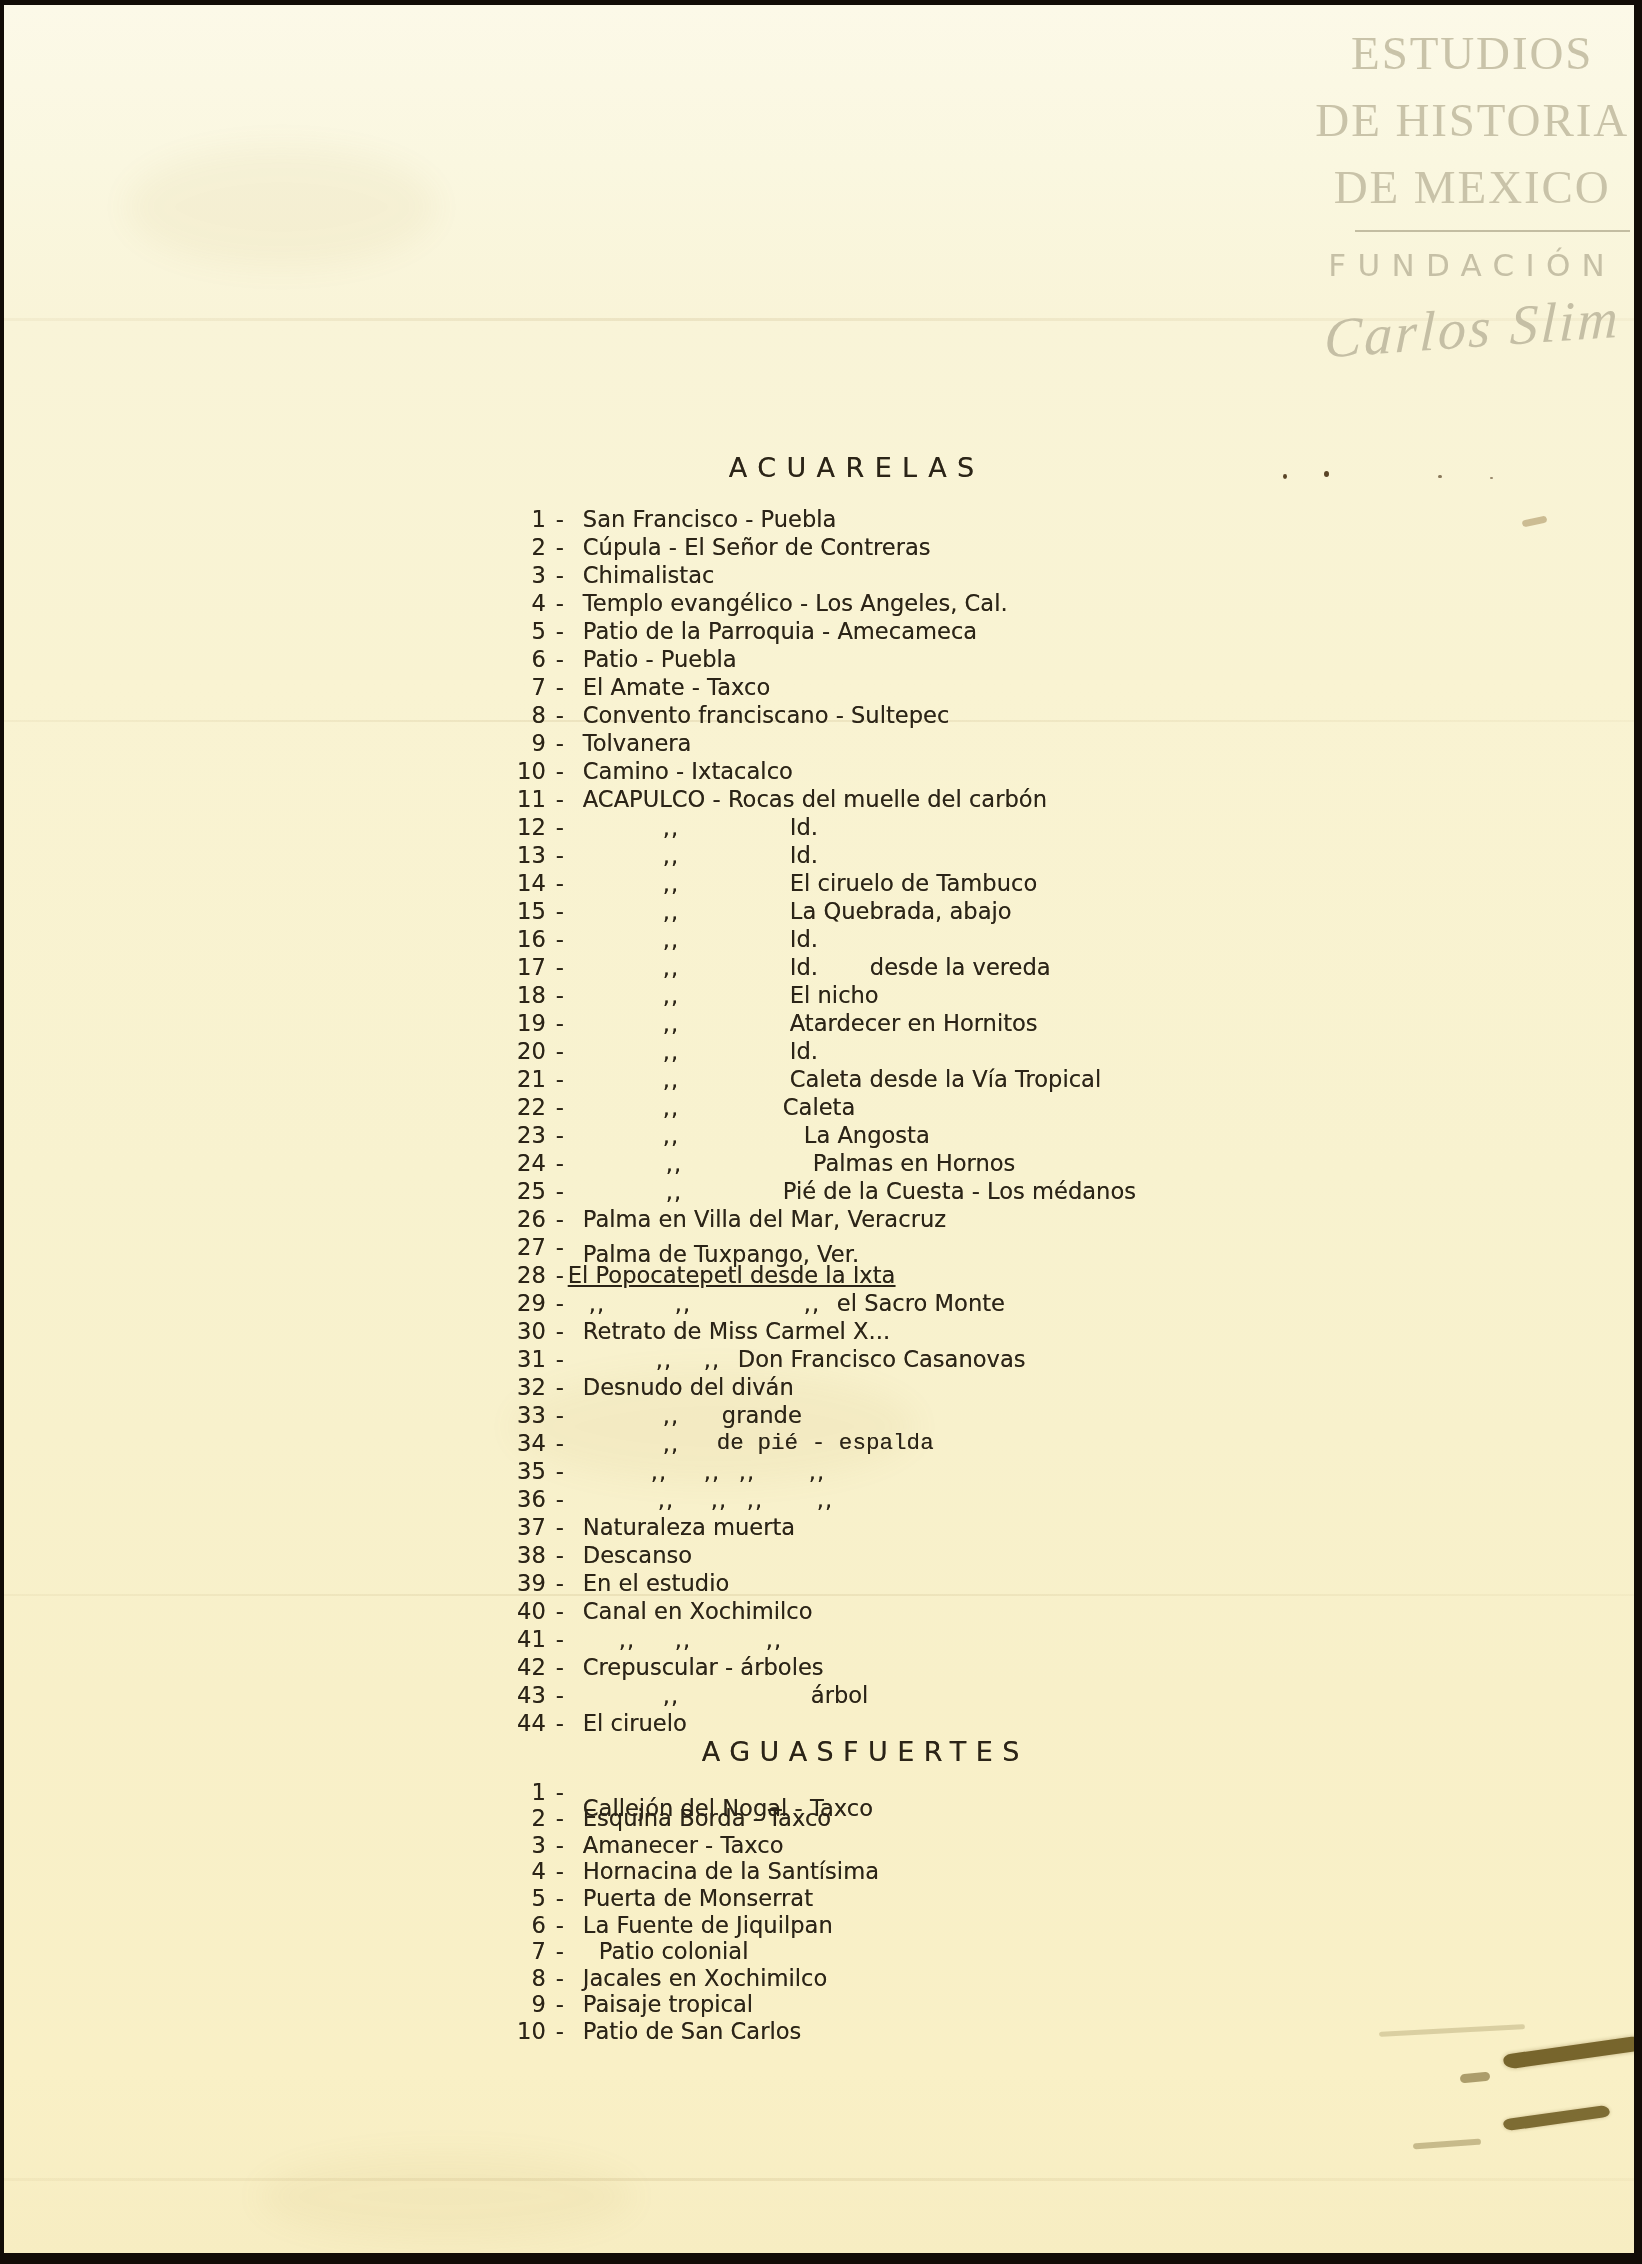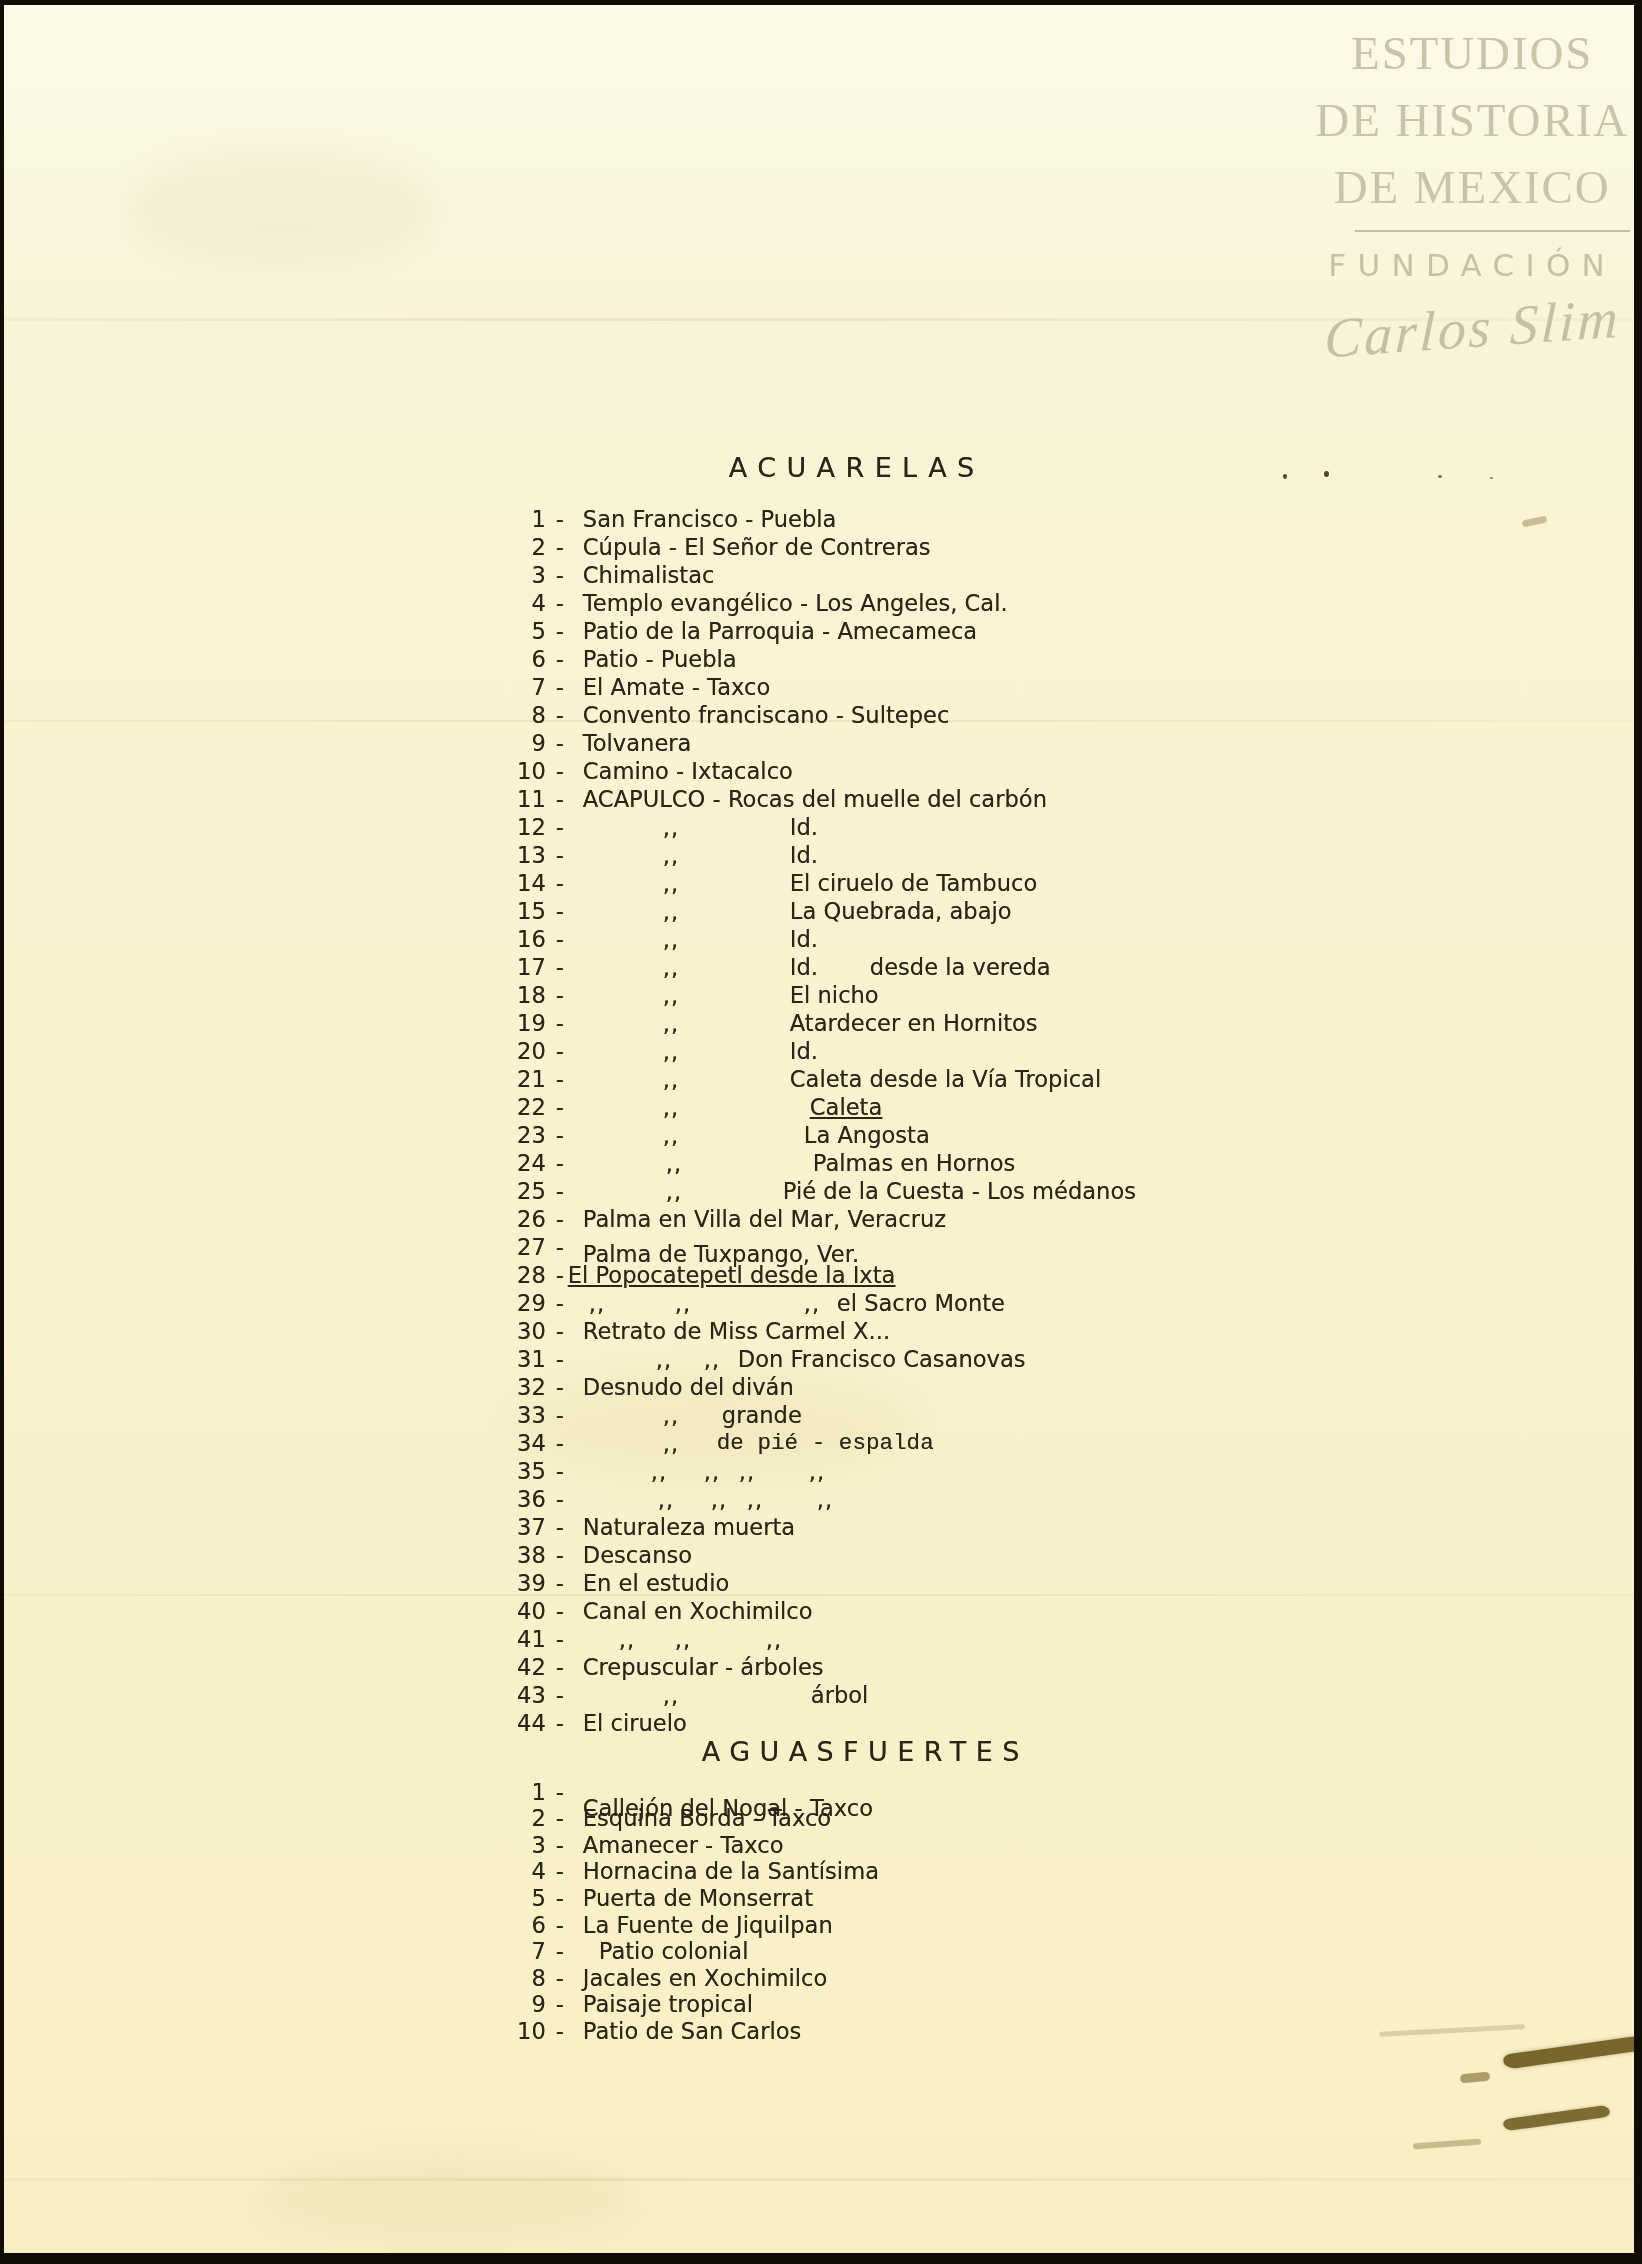--- a/index.html
+++ b/index.html
@@ -235,21 +235,21 @@
       <div class="row">
         <span class="num">21</span>
         <span class="dash">-</span>
         <span class="part ditto" style="left: 160px;">,,</span>
         <span class="part" style="left: 287px;">Caleta desde la Vía Tropical</span>
       </div>
       <div class="row">
         <span class="num">22</span>
         <span class="dash">-</span>
         <span class="part ditto" style="left: 160px;">,,</span>
-        <span class="part" style="left: 307px; text-decoration: underline;">Caleta</span>
+        <span class="part" style="left: 280px;">Caleta</span>
       </div>
       <div class="row">
         <span class="num">23</span>
         <span class="dash">-</span>
         <span class="part ditto" style="left: 160px;">,,</span>
         <span class="part" style="left: 301px;">La Angosta</span>
       </div>
       <div class="row">
         <span class="num">24</span>
         <span class="dash">-</span>

